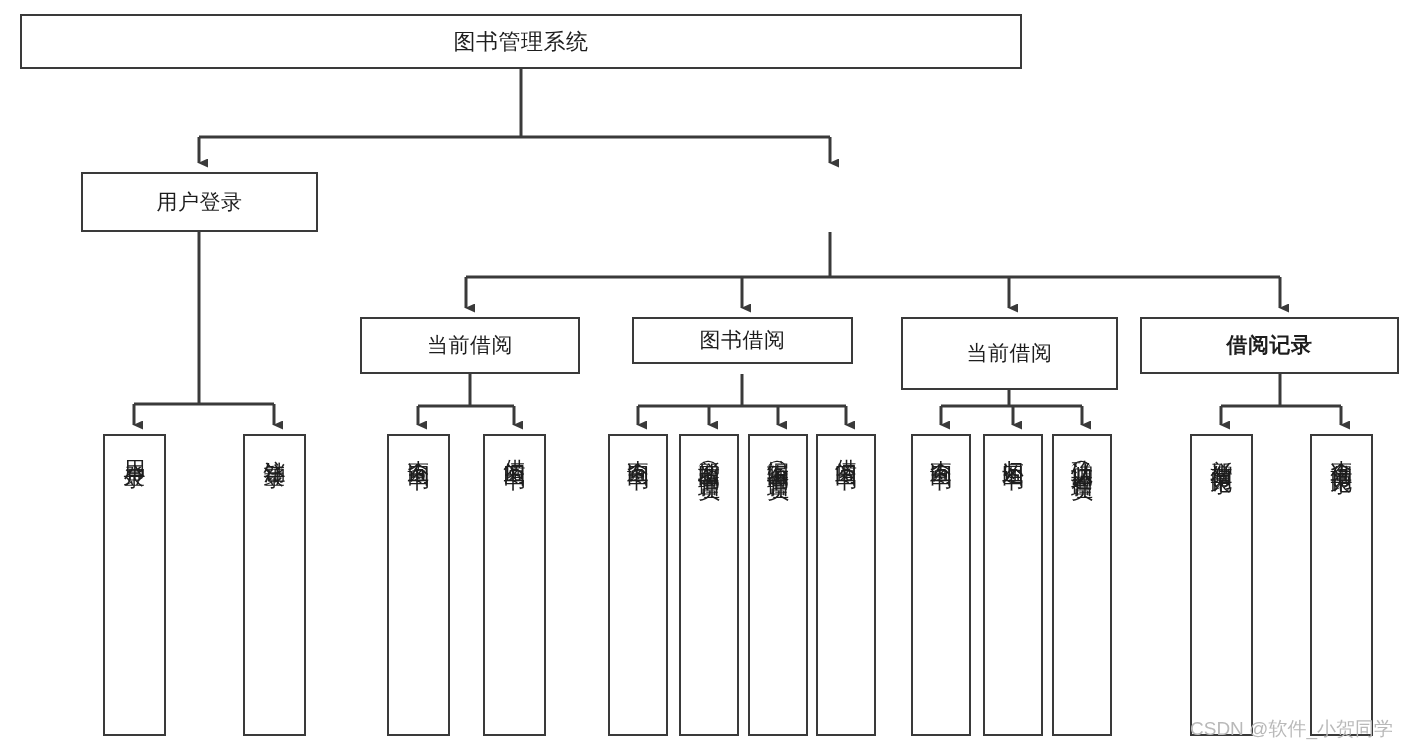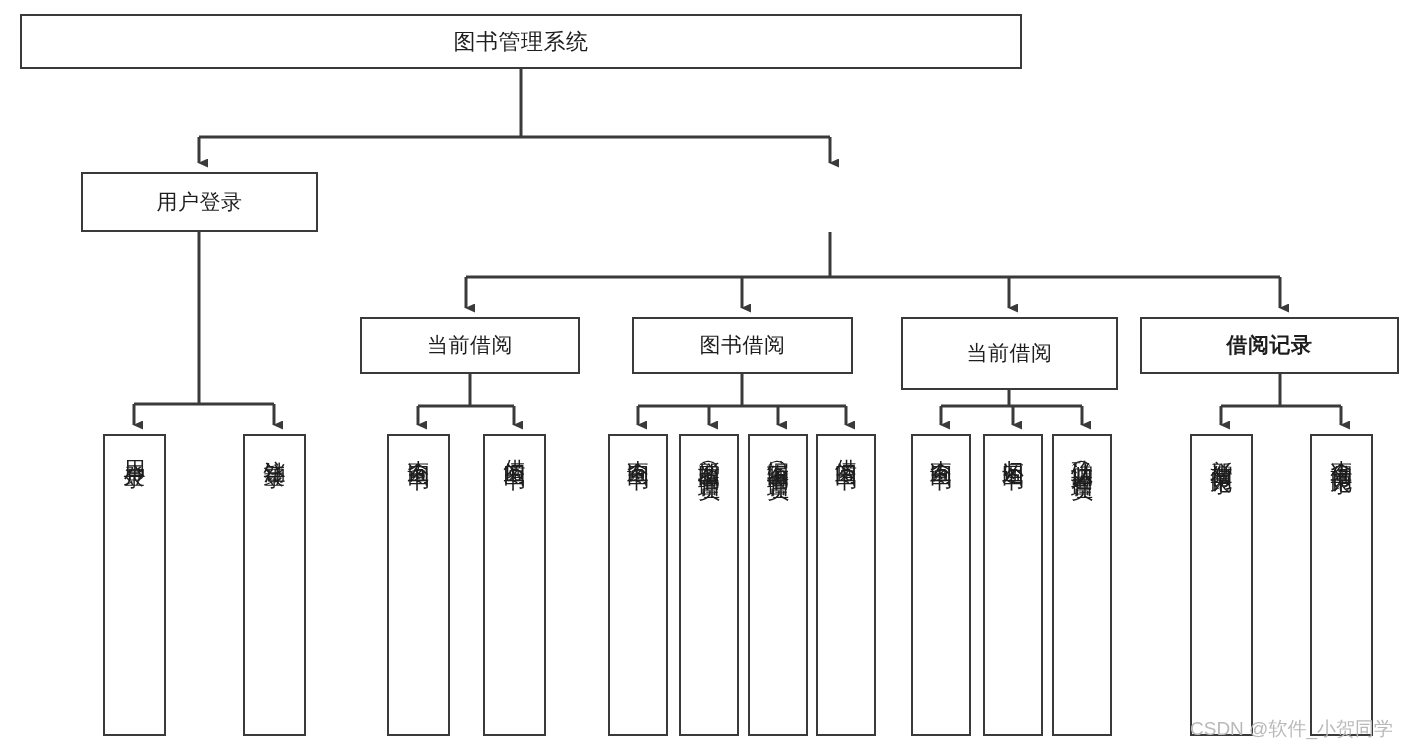--- a/index.html
+++ b/index.html
@@ -130,21 +130,21 @@
     <span class="label">图书管理系统</span>
   </div>
 
   <div class="node horiz" style="left:81px; top:172px; width:237px; height:60px;">
     <span class="label">用户登录</span>
   </div>
 
   <div class="node horiz" style="left:360px; top:317px; width:220px; height:57px;">
     <span class="label">当前借阅</span>
   </div>
-  <div class="node horiz" style="left:632px; top:317px; width:221px; height:57px;">
+  <div class="node horiz" style="left:632px; top:317px; width:221px; height:47px;">
     <span class="label">图书借阅</span>
   </div>
   <div class="node horiz" style="left:901px; top:317px; width:217px; height:73px;">
     <span class="label">当前借阅</span>
   </div>
   <div class="node horiz" style="left:1140px; top:317px; width:259px; height:57px;font-weight:bold;">
     <span class="label">借阅记录</span>
   </div>
 
   <div class="node vert" style="left:103px; top:434px; width:63px; height:302px;">

